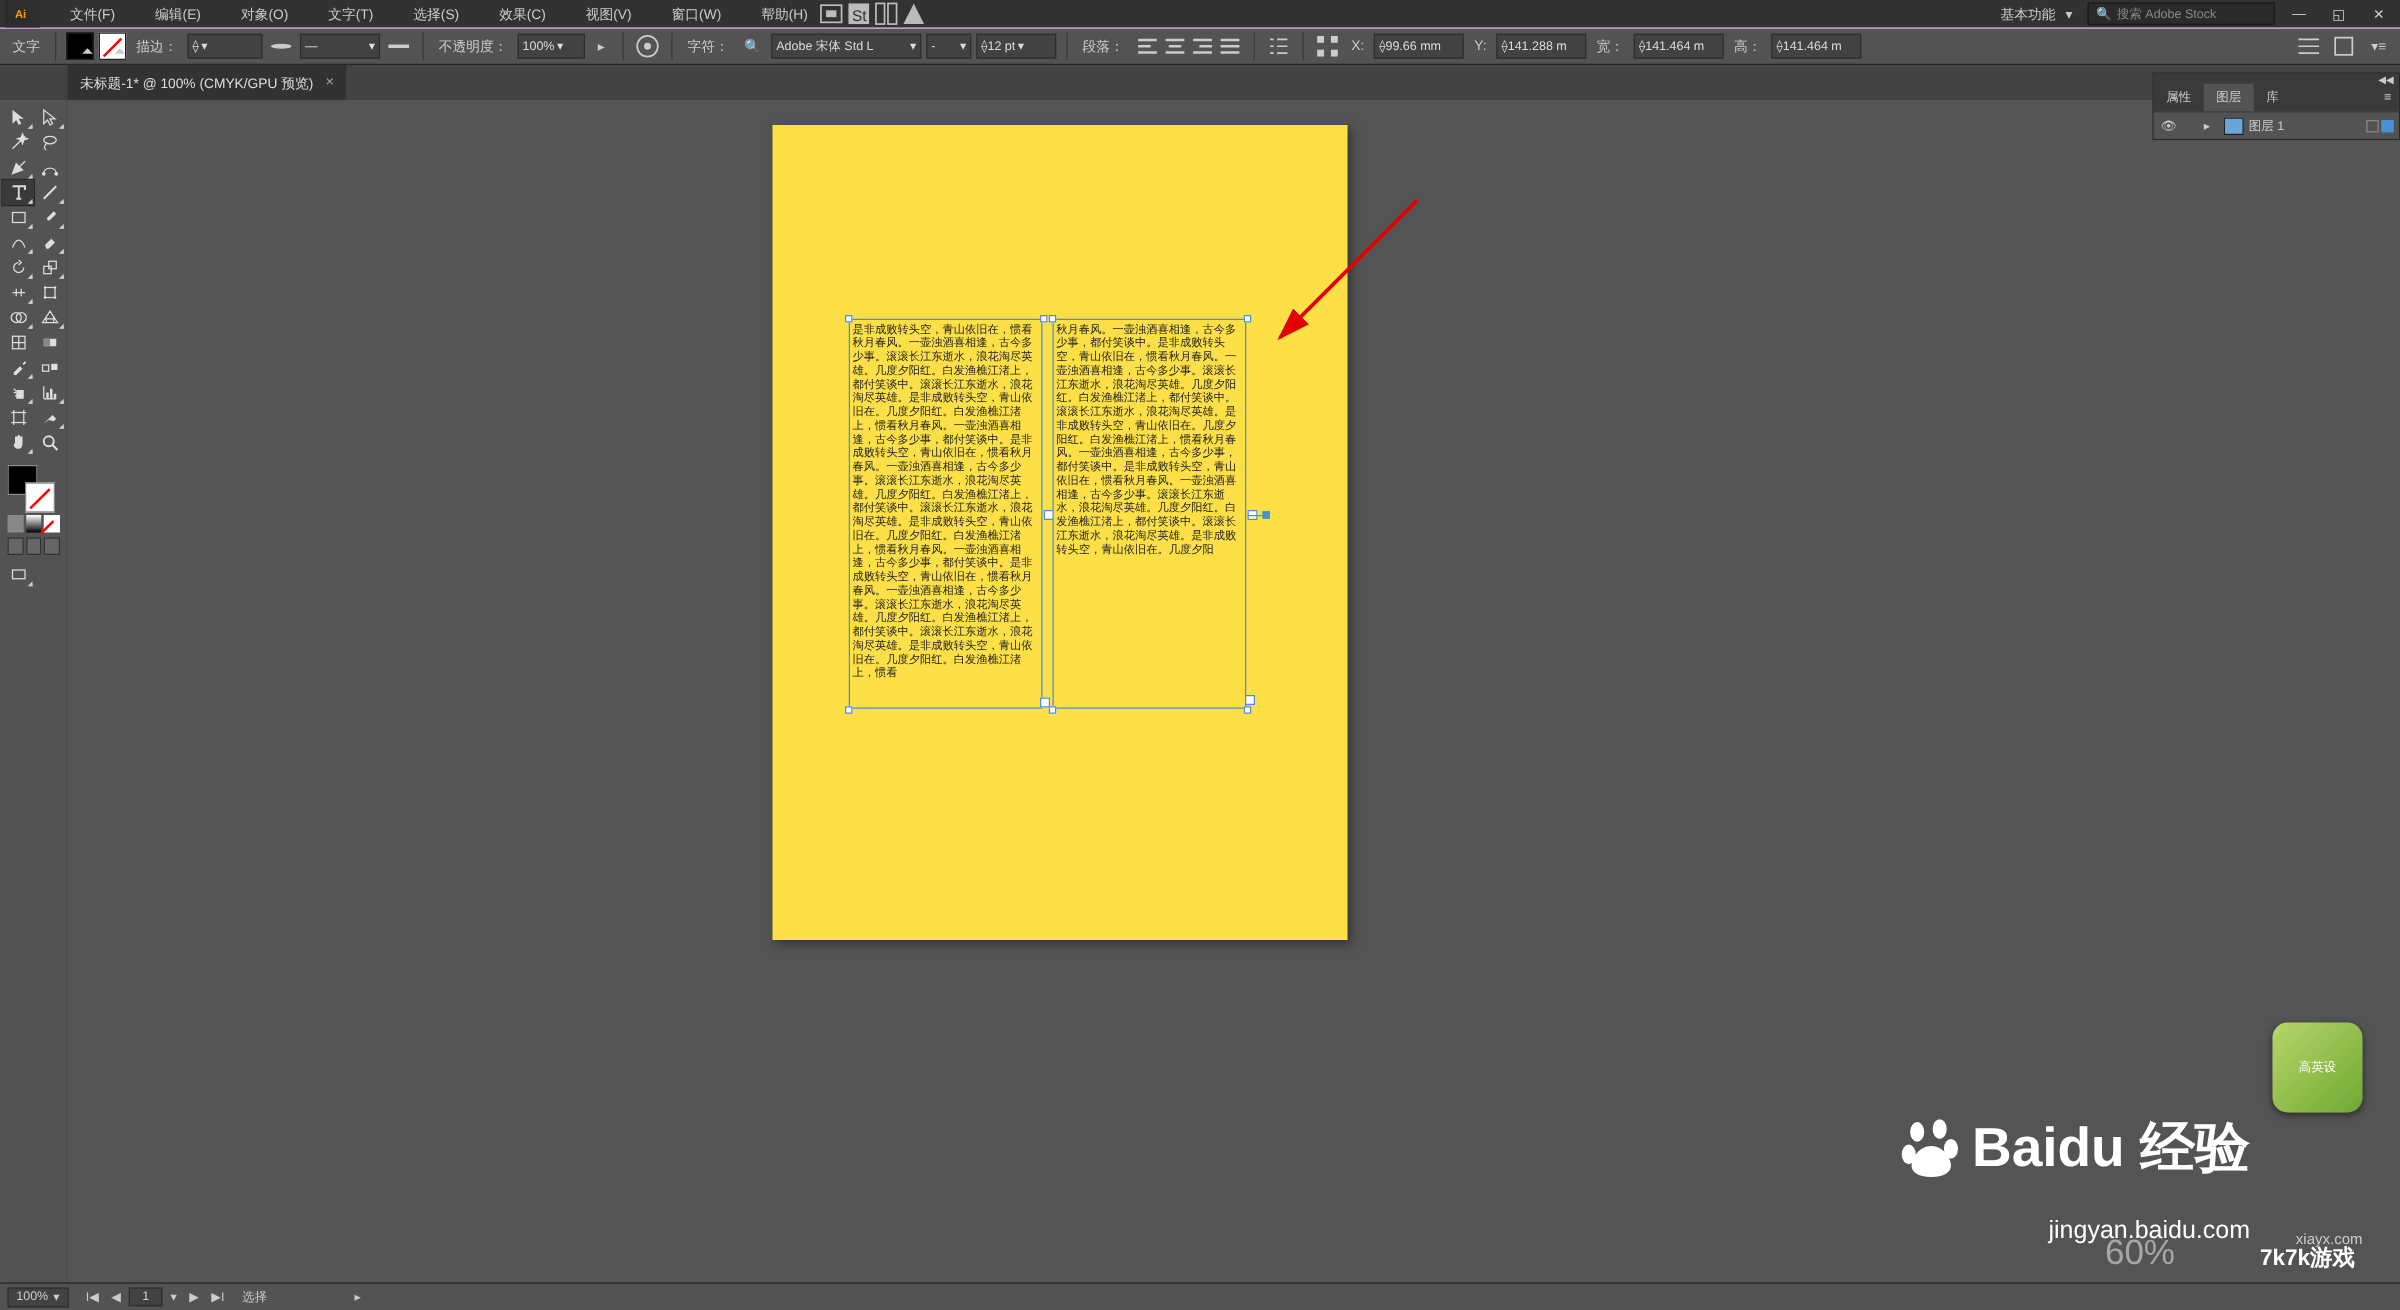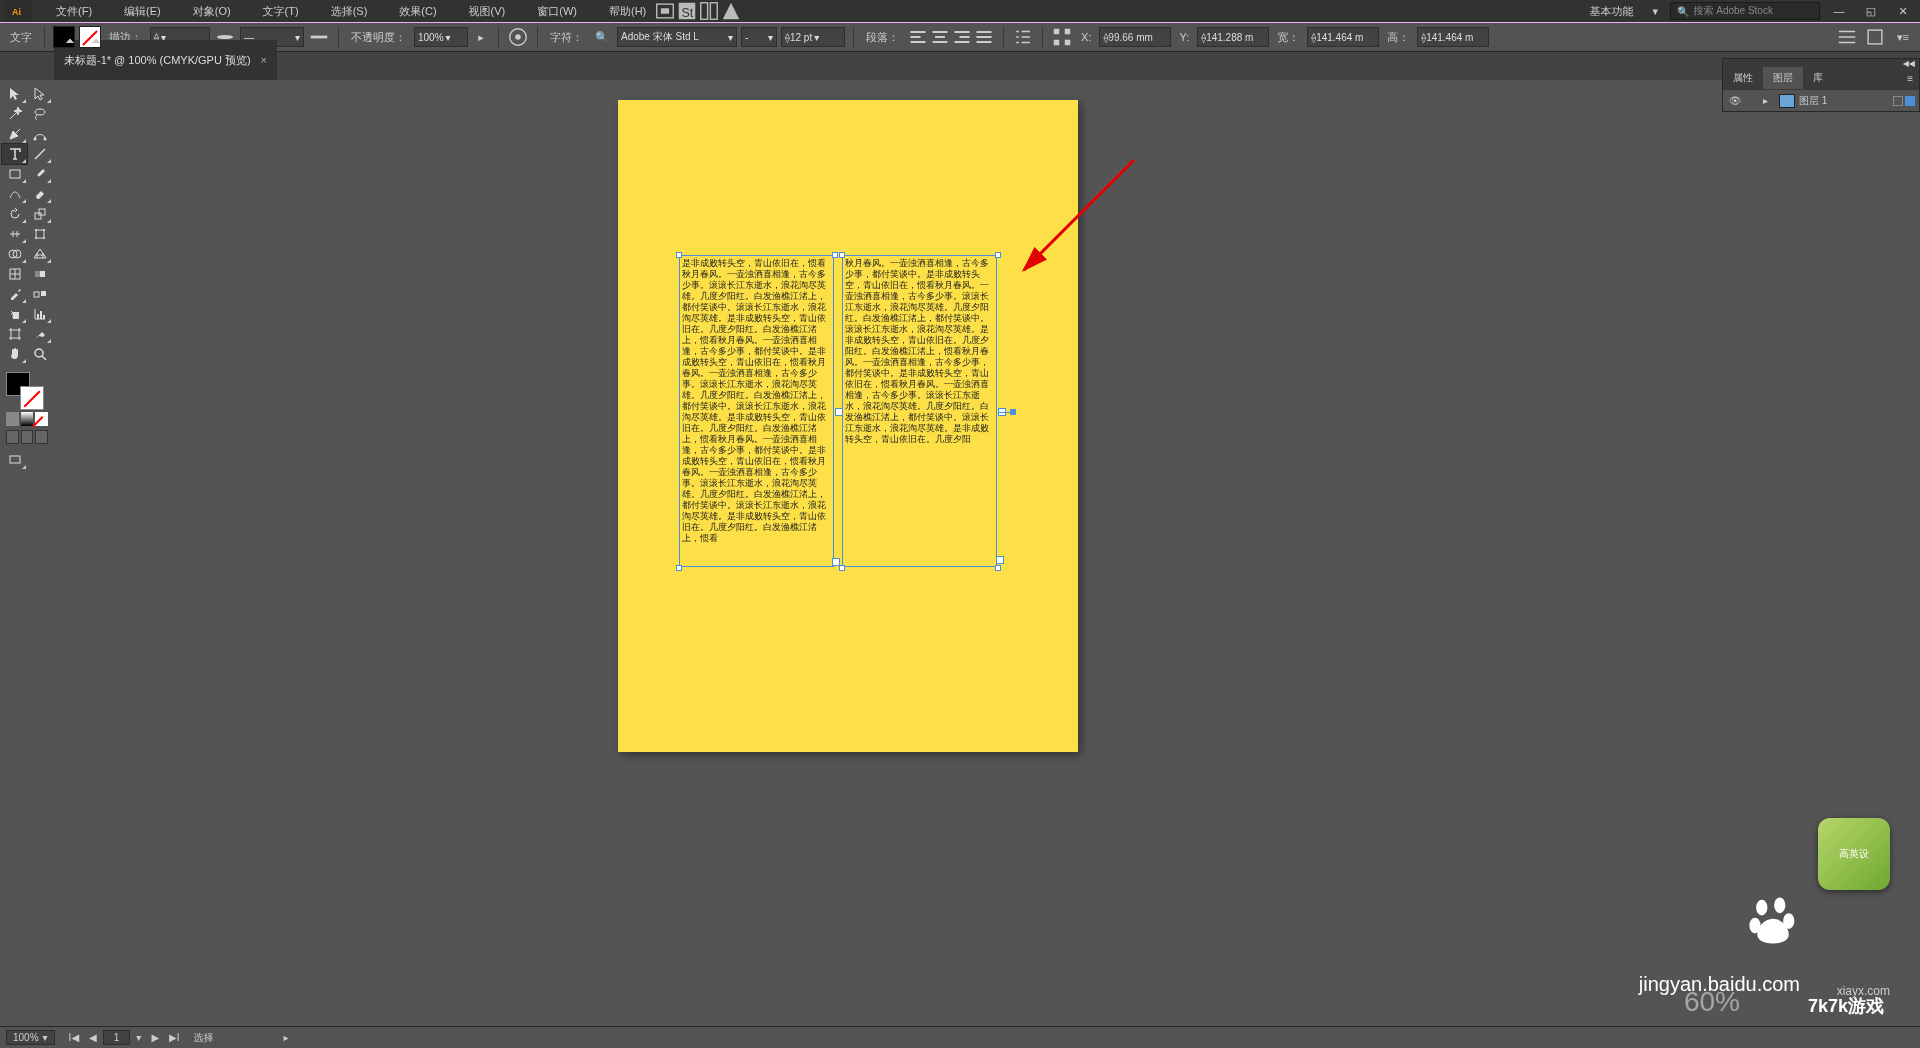--- a/index.html
+++ b/index.html
@@ -4,21 +4,21 @@
 <style>
 * { margin: 0; padding: 0; box-sizing: border-box; font-family: "Microsoft YaHei", Arial, sans-serif; }
 body { background: #323232; color: #ccc; width: 1920px; height: 1048px; overflow: hidden; position: relative; }
 
 
 .menubar { height: 22px; background: #323232; display: flex; align-items: center; padding: 0 4px; font-size: 11px; }
 .menubar .logo { width: 28px; height: 22px; background: #2d2d2d; display: flex; align-items: center; justify-content: center; text-align: right; }
 .menubar .logo svg { width: 18px; height: 18px; }
 .menubar .menu-item { padding: 0 8px; height: 22px; display: flex; align-items: center; cursor: pointer; margin-left: 16px; }
 .menubar .right { margin-left: auto; display: flex; align-items: center; gap: 6px; }
-.menubar .workspace { display: flex; align-items: center; gap: 19px; padding: 0 6px; justify-content: flex-end; }
+.menubar .workspace { display: flex; align-items: center; gap: 8px; padding: 0 6px; justify-content: flex-end; }
 .menubar .search { background: #2a2a2a; border: 1px solid #1a1a1a; padding: 1px 6px; width: 150px; font-size: 10px; color: #888; display:flex; align-items:center; gap:4px; }
 .menubar .win-btn { width: 26px; height: 18px; display: flex; align-items: center; justify-content: center; cursor: pointer; }
 
 
 .controlbar { height: 30px; background: #535353; border-top: 1px solid #f0abfc; border-bottom: 1px solid #272727; display: flex; align-items: center; padding: 0 6px; font-size: 11px; gap: 4px; }
 .controlbar .sep { width: 1px; height: 22px; background: #3a3a3a; margin: 0 4px; }
 .controlbar .lbl { padding: 0 4px; }
 .swatch { width: 22px; height: 22px; border: 1px solid #222; display:inline-block; position:relative; }
 .swatch-black { background: #000; }
 .swatch-none { background: #fff; }
@@ -26,21 +26,21 @@
 .swatch .caret { position:absolute; right:1px; bottom:1px; border:3px solid transparent; border-top-color:#ccc; border-left-color:#ccc; transform:rotate(45deg);}
 .numbox { background: #424242; border: 1px solid #2e2e2e; height: 20px; display: flex; align-items: center; padding: 0 3px; font-size: 10px; color:#ddd; }
 .numbox .dd { margin-left:2px; }
 .icon-btn { width: 22px; height: 22px; display: flex; align-items: center; justify-content: center; cursor: pointer; }
 .icon-btn.small { width:18px; }
 .align-group { display:flex; }
 .align-group .icon-btn { border:1px solid transparent; }
 
 
 .tabstrip { height: 28px; background: #434343; display: flex; align-items: flex-end; padding-left: 54px; }
-.doc-tab { height: 40px; background: #323232; display: flex; align-items: center; padding: 0 10px; font-size: 11px; gap: 10px; color:#ddd; }
+.doc-tab { height: 28px; background: #323232; display: flex; align-items: center; padding: 0 10px; font-size: 11px; gap: 10px; color:#ddd; }
 .doc-tab .close { cursor:pointer; color:#aaa; }
 
 
 .workspace-area { position: absolute; top: 80px; bottom: 22px; left: 0; right: 0; display: flex; }
 .toolbox { width: 54px; background: #535353; display: flex; flex-direction: column; padding: 4px 2px; gap: 0; }
 .toolrow { display: flex; }
 .tool { width: 25px; height: 20px; display: flex; align-items: center; justify-content: center; cursor: pointer; position:relative; }
 .tool.active { background: #3a3a3a; outline:1px solid #2a2a2a; }
 .tool svg { width: 16px; height: 16px; }
 .tool .corner { position:absolute; right:1px; bottom:1px; width:0;height:0; border:2px solid transparent; border-right-color:#ccc; border-bottom-color:#ccc; }
@@ -598,20 +598,21 @@
 <div class="wm" style="right:120px; bottom:100px; color:#fff; font-size:44px; font-weight:bold; display:flex; align-items:center; gap:6px;">
   <svg width="54" height="54" viewBox="0 0 48 48">
       <g fill="#fff">
         <ellipse cx="14" cy="12" rx="5" ry="7"></ellipse>
         <ellipse cx="30" cy="10" rx="5" ry="7"></ellipse>
         <ellipse cx="8" cy="28" rx="5" ry="7"></ellipse>
         <ellipse cx="38" cy="24" rx="5" ry="7"></ellipse>
         <path d="M24 22c8 0 14 8 14 14 0 4-4 8-14 8s-14-4-14-8c0-6 6-14 14-14z"></path>
       </g>
     </svg>
+  <span>Baidu 经验</span>
 </div>
 <div class="wm" style="right:120px; bottom:52px; color:#fff; font-size:20px;margin-top:32px;">jingyan.baidu.com</div>
 <div class="wm" style="right:180px; bottom:30px; color:#ddd; font-size:28px; opacity:.6">60%</div>
 <div class="wm" style="right:30px; bottom:50px; color:#ccc; font-size:12px;">xiayx.com</div>
 <div class="wm" style="right:36px; bottom:30px; color:#fff; font-size:18px; font-weight:bold;">7k7k游戏</div>
 <div class="corner-badge">
     <span>高英设</span>
   </div>
 
 </body></html>

